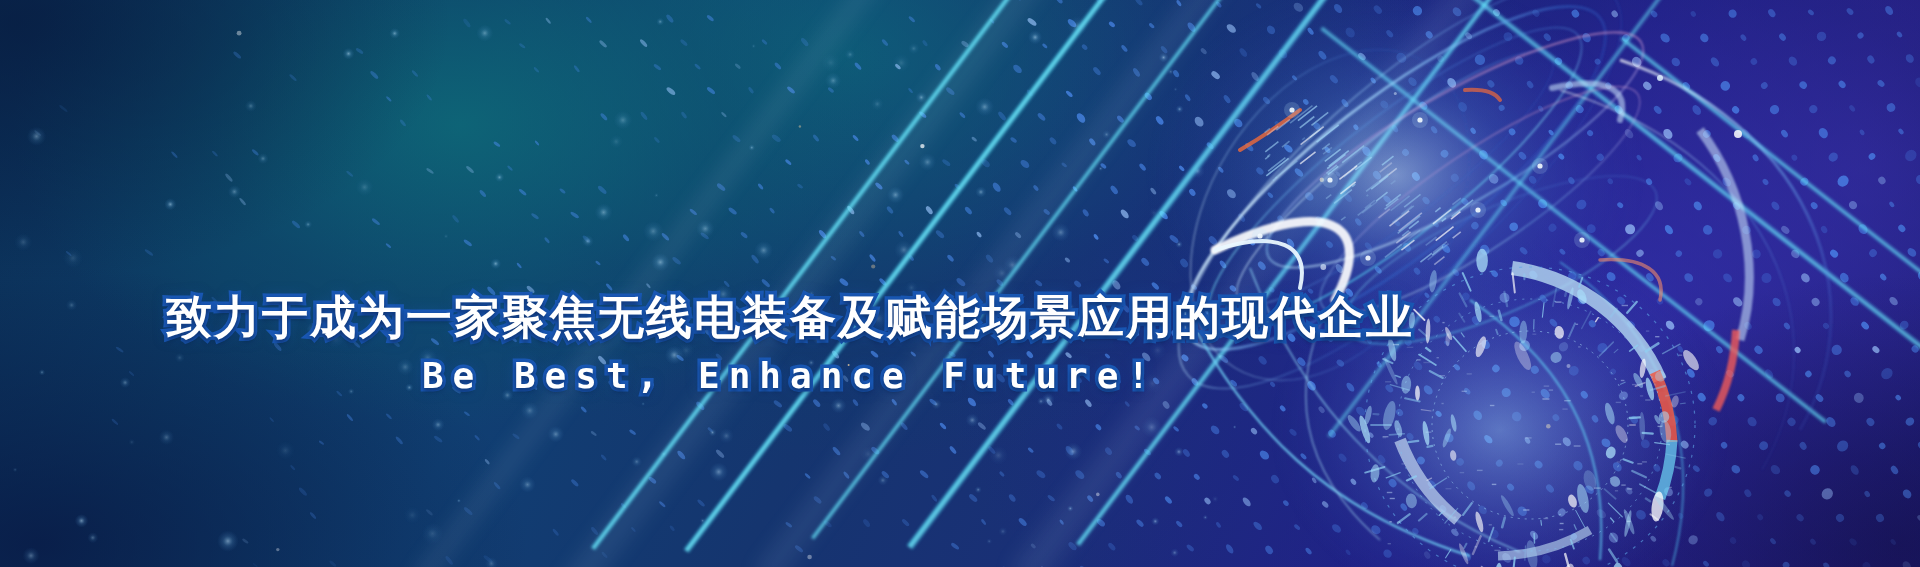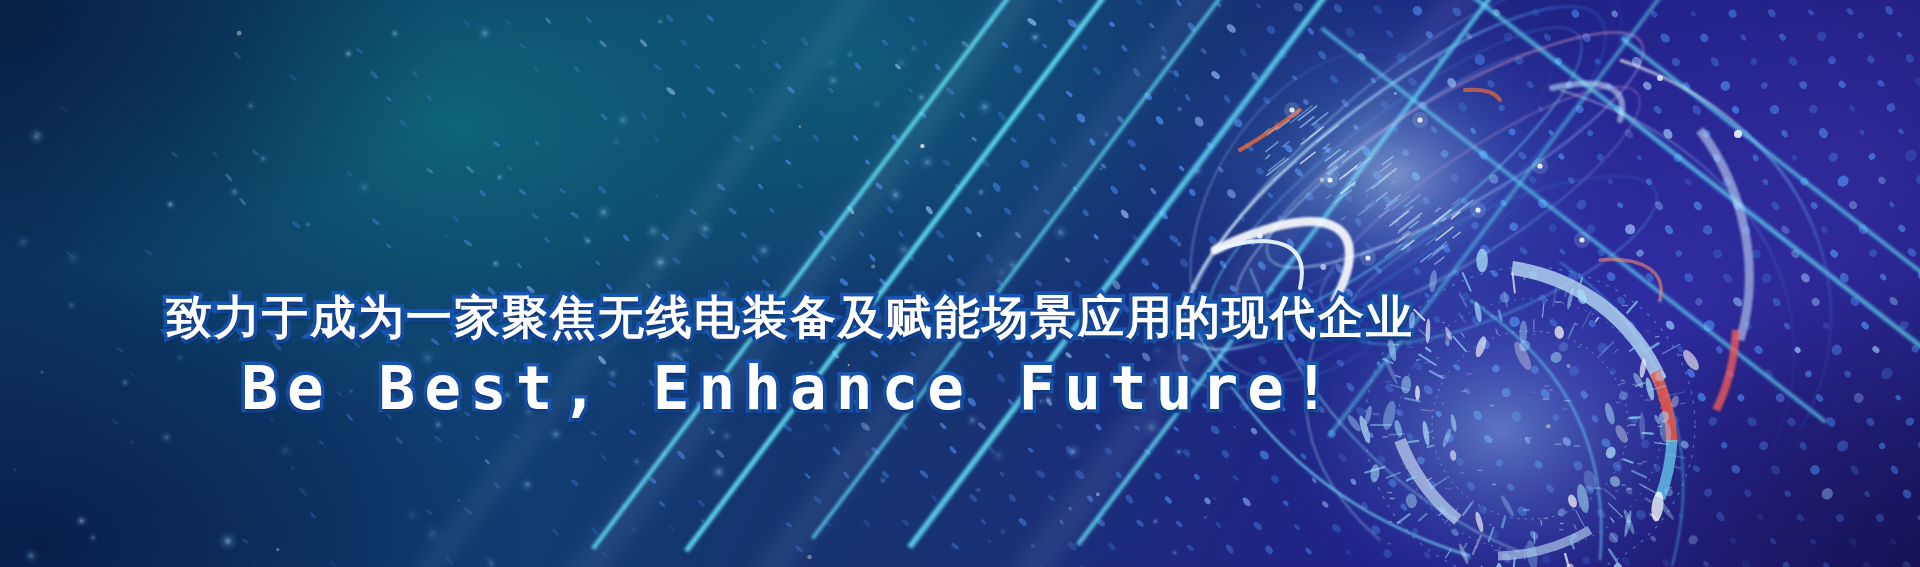--- a/index.html
+++ b/index.html
@@ -58,22 +58,21 @@
     letter-spacing: 2px;
     white-space: nowrap;
     -webkit-text-stroke: 7px #1a58b4;
     paint-order: stroke fill;
     text-shadow:
       0 3px 5px rgba(4,14,44,0.55),
       0 0 14px rgba(25,88,180,0.55);
     font-family: "DejaVu Sans", "Liberation Sans", sans-serif;
   }
   #headline-en {
-    margin-top: 12px;
-    font-size: 61px;
+    font-size: 36px;
     line-height: 56px;
     font-weight: 700;
     color: #ffffff;
     letter-spacing: 9px;
     white-space: nowrap;
     -webkit-text-stroke: 7px #1a58b4;
     paint-order: stroke fill;
     text-shadow:
       0 3px 5px rgba(4,14,44,0.55),
       0 0 14px rgba(25,88,180,0.55);

